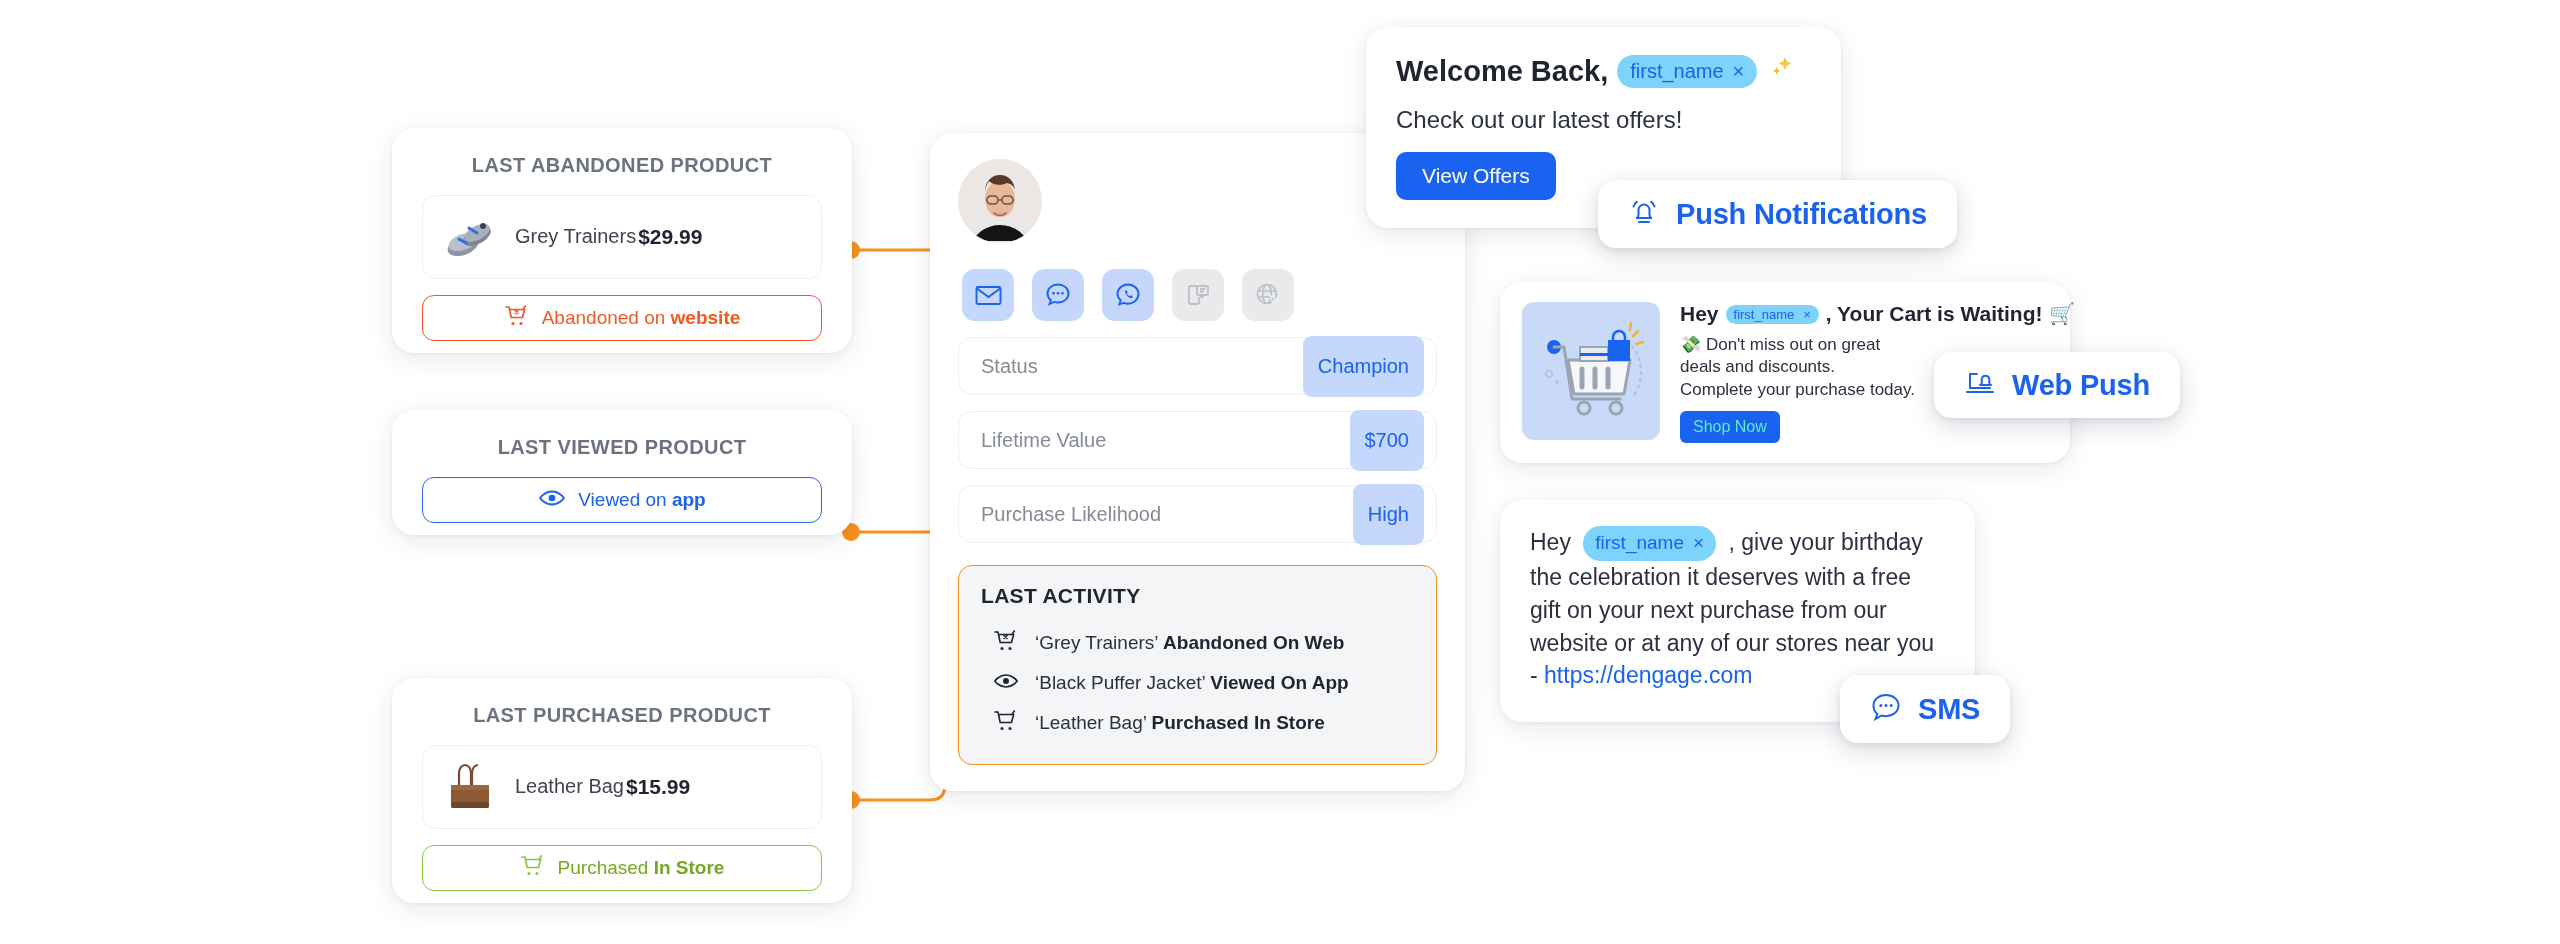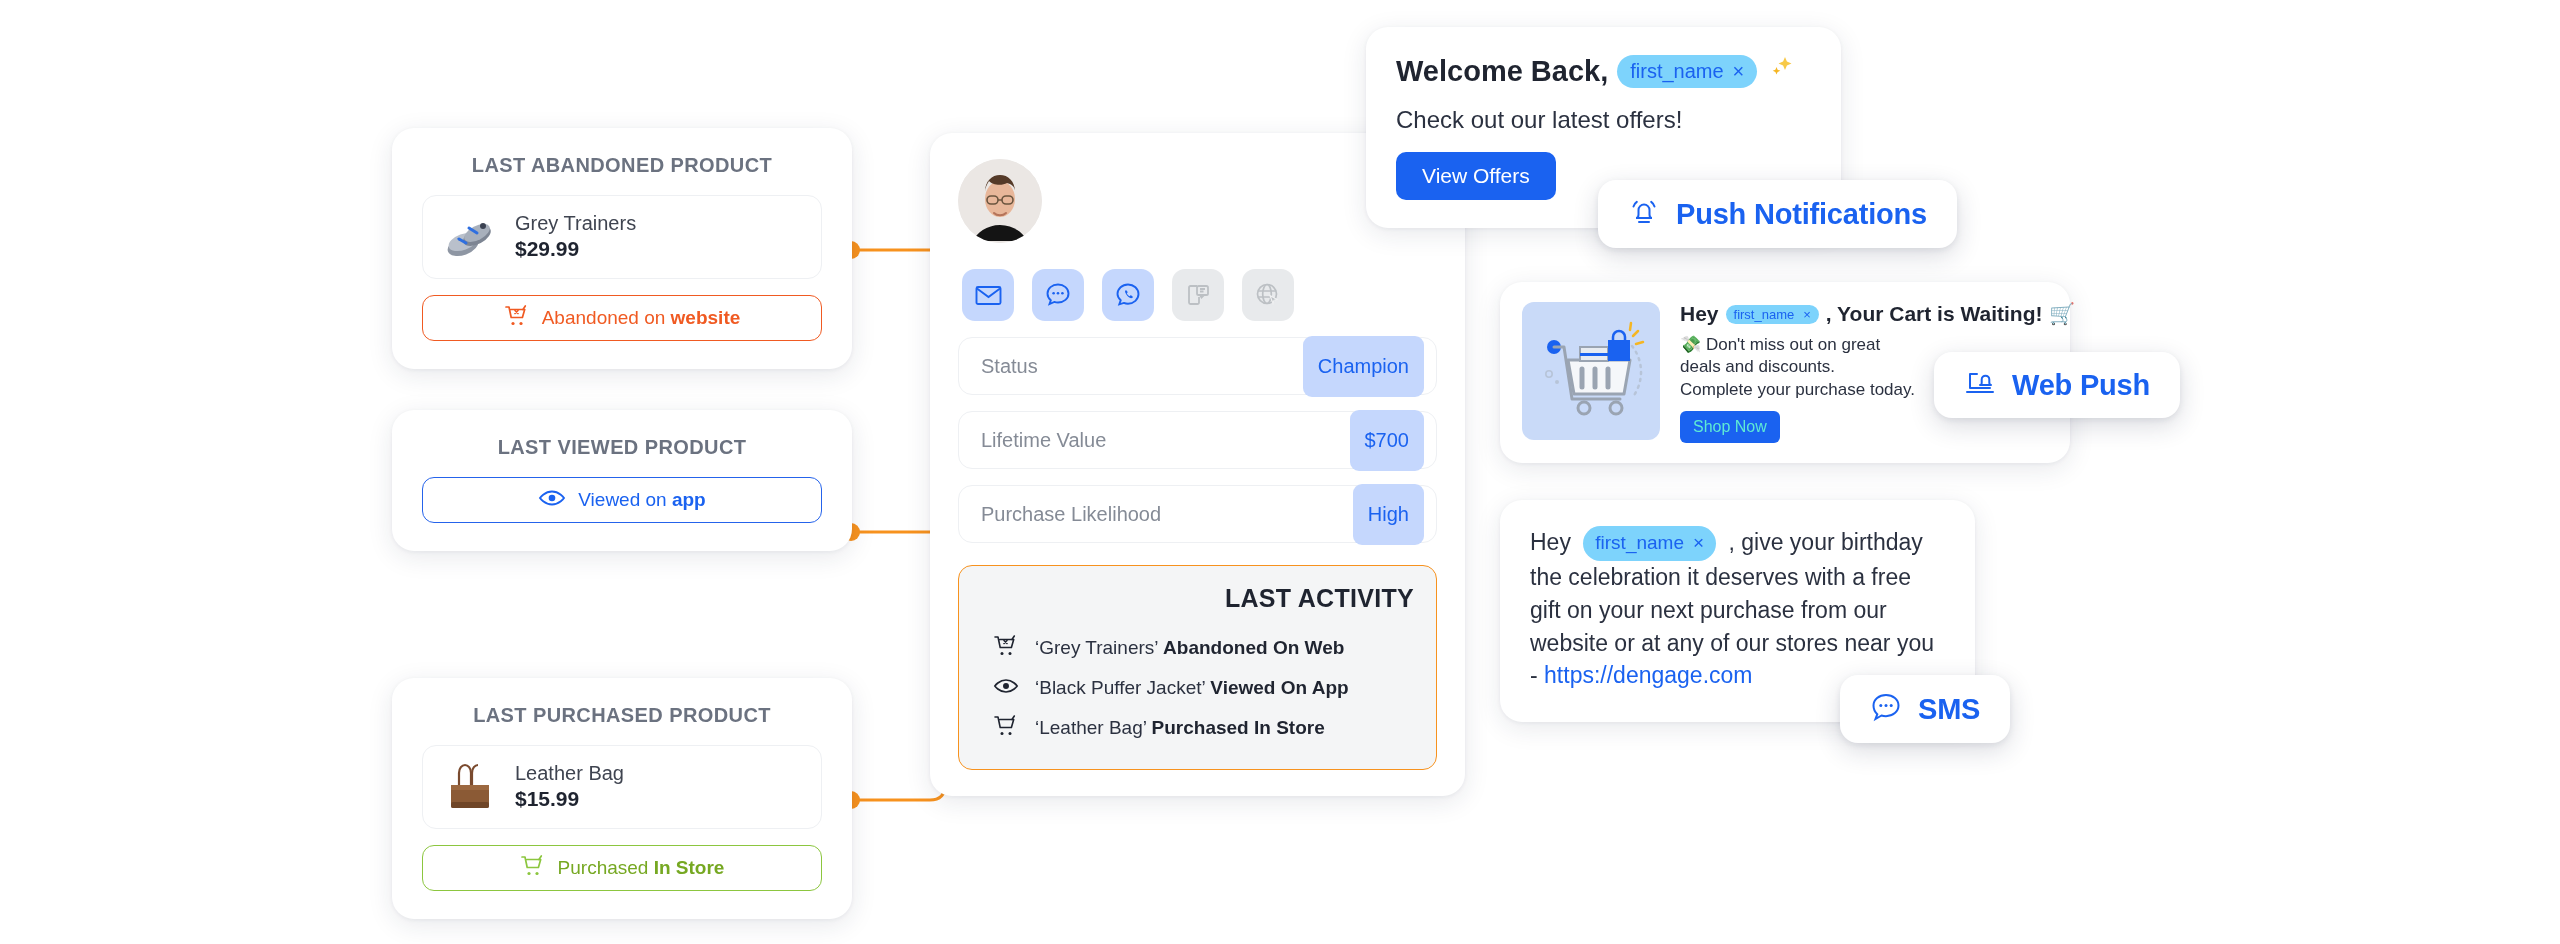--- a/index.html
+++ b/index.html
@@ -13,39 +13,39 @@
 
   
   .card {
     position: absolute;
     background: #ffffff;
     border-radius: 22px;
     box-shadow: 0 6px 26px rgba(30,40,70,0.10), 0 1px 4px rgba(30,40,70,0.06);
   }
 
   
-  .prod-card { width: 460px; padding: 26px 30px 28px; }
+  .prod-card { width: 460px; padding: 26px 30px 12px; }
   .prod-title {
     text-align: center;
     font-size: 20px;
     font-weight: bold;
     letter-spacing: .4px;
     color: #6b7280;
     margin-bottom: 18px;
   }
   .prod-row {
     display: flex; align-items: center;
     gap: 14px;
     border: 1.5px solid #eef0f3;
     border-radius: 14px;
     padding: 12px 16px;
     height: 84px;
   }
   .prod-thumb { width: 62px; height: 62px; flex: 0 0 62px; position: relative; }
-  .prod-meta { display: flex; flex-direction: column; justify-content: center; gap: 2px; }
+  .prod-meta { display: flex; flex-direction: row; justify-content: center; gap: 2px; }
   .prod-name { font-size: 20px; color: #3f4450; line-height: 1.15; }
   .prod-price { font-size: 21px; font-weight: bold; color: #1f2430; line-height: 1.15; }
 
   .chan-btn {
     margin-top: 16px;
     height: 46px;
     border-radius: 12px;
     border: 1.6px solid;
     display: flex; align-items: center; justify-content: center;
     gap: 12px;
@@ -99,21 +99,21 @@
   }
 
   .activity {
     margin-top: 22px;
     border: 1.8px solid #f7921e;
     border-radius: 14px;
     background: #f4f5f6;
     padding: 18px 22px 20px;
   }
   .activity-title {
-    text-align: right; font-size: 25px; font-weight: bold;
+    text-align: left; font-size: 21px; font-weight: bold;
     color: #1f2430; letter-spacing: .3px; margin-bottom: 14px;
   }
   .act-item { display: flex; align-items: center; gap: 16px; padding: 7px 0 7px 12px; }
   .act-text { font-size: 19px; color: #2b3140; }
   .act-text b { font-weight: bold; color:#1f2430; }
 
   
   #welcome-card { width: 475px; padding: 26px 30px 28px; }
   .wel-h {
     display: flex; align-items: center; gap: 9px;

